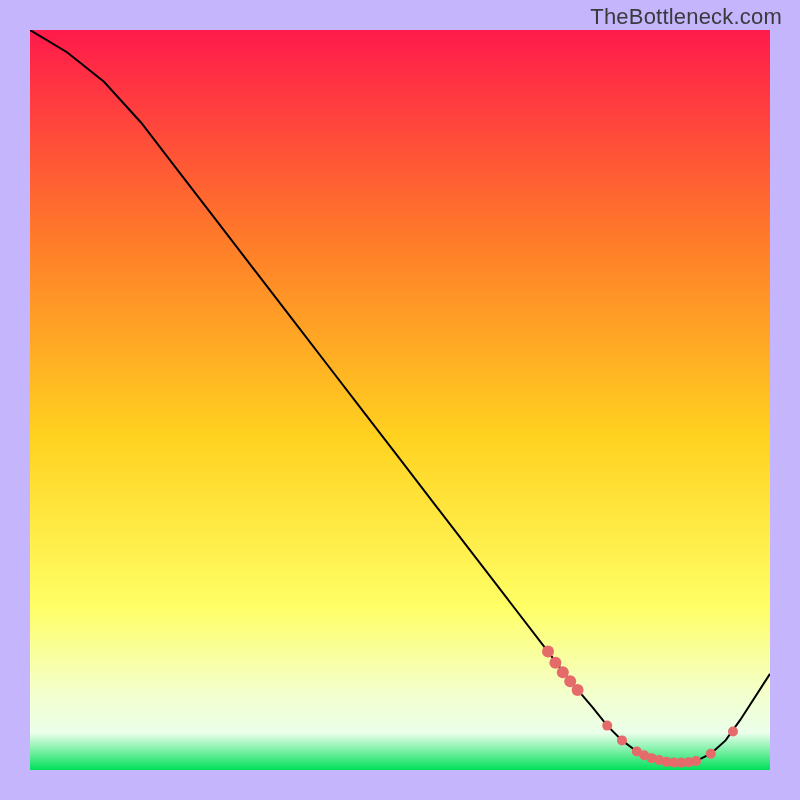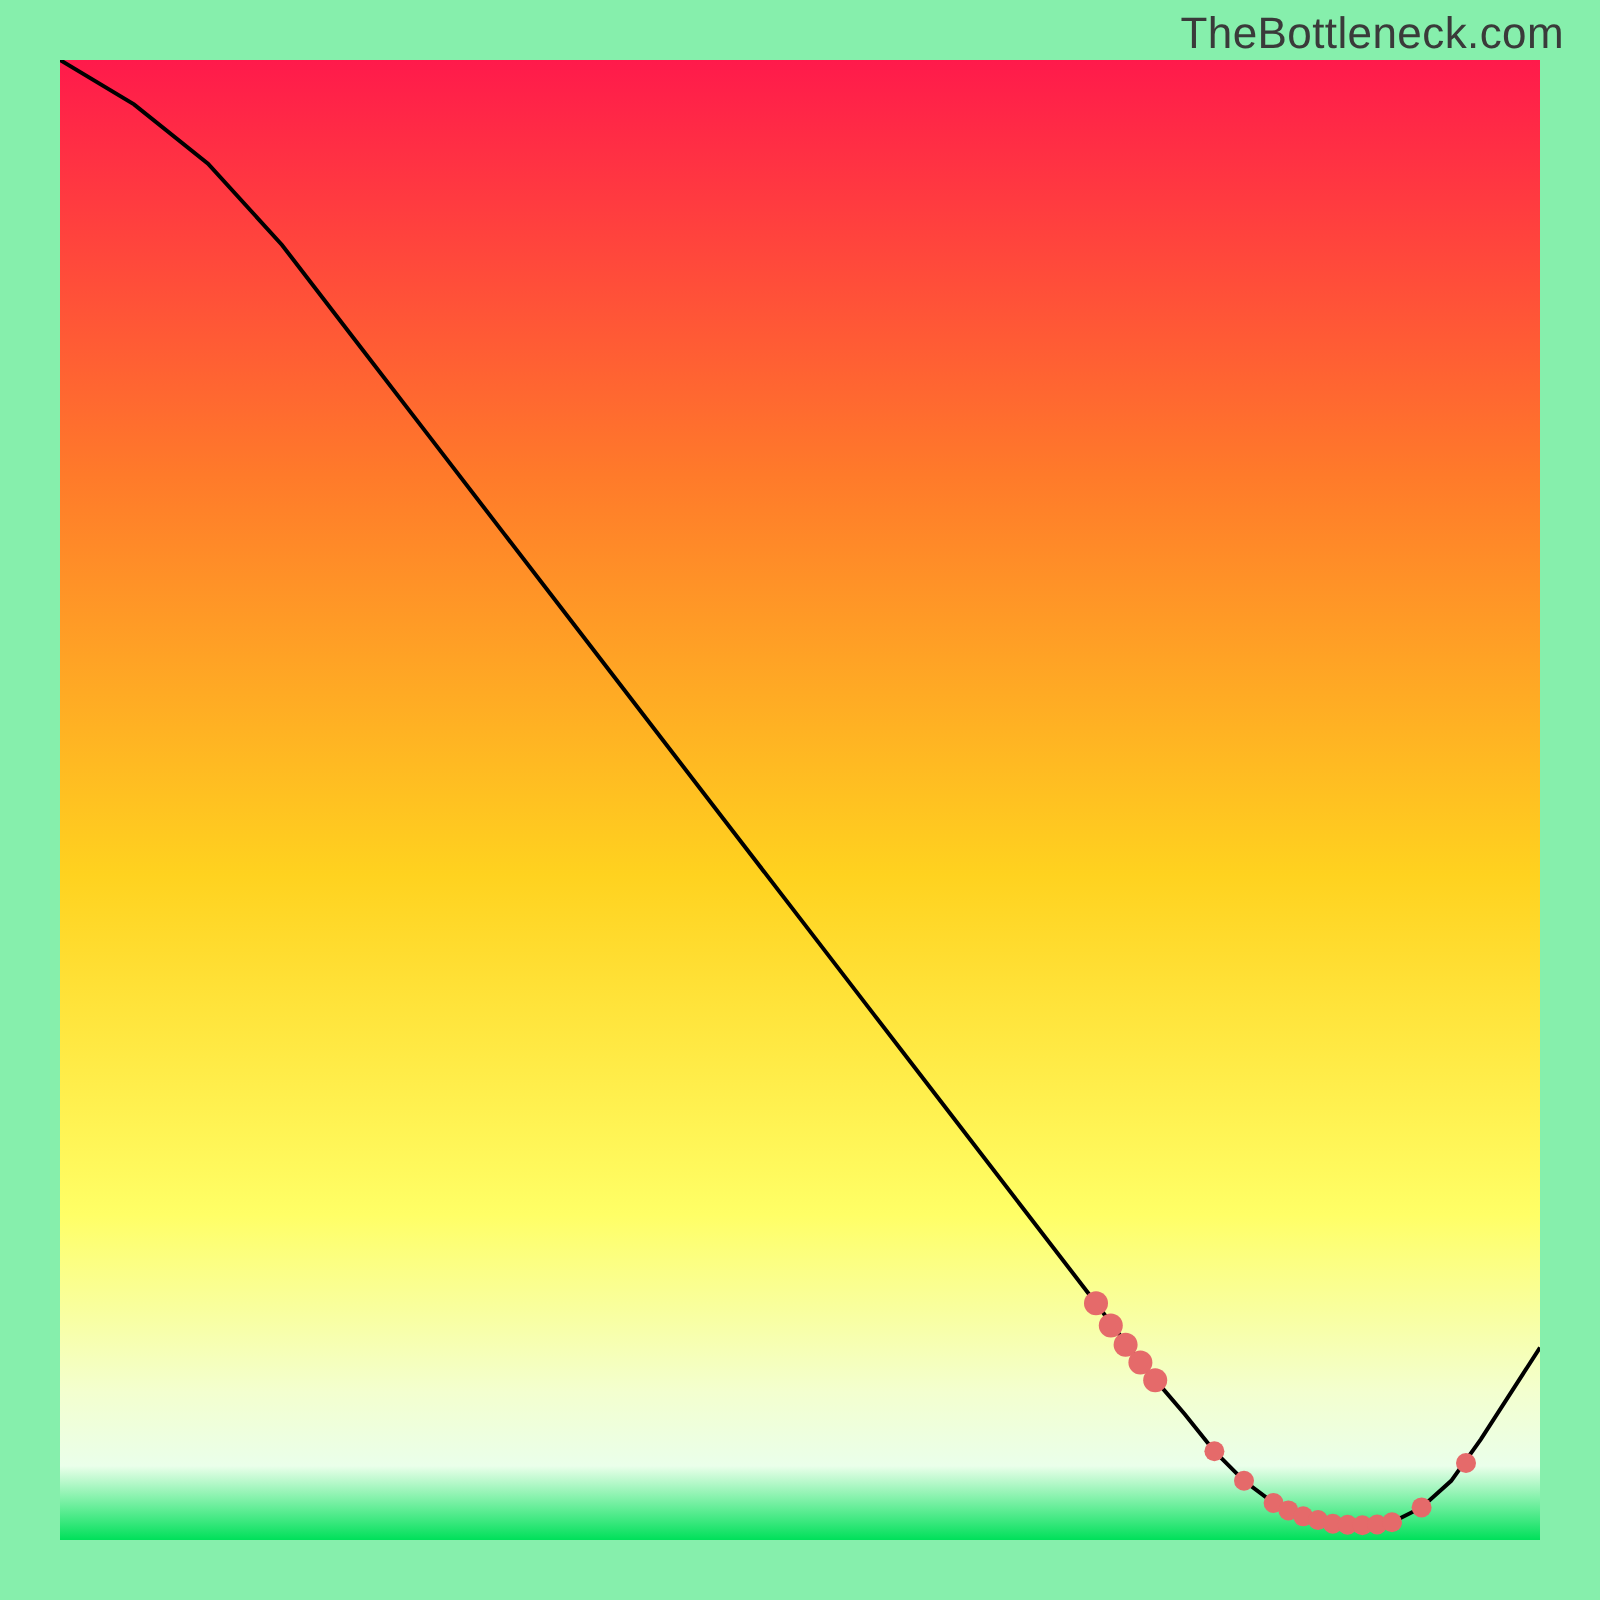--- a/index.html
+++ b/index.html
@@ -1,21 +1,21 @@
 <!DOCTYPE html>
 <html><head>
 <meta charset="utf-8">
 <style>
   * { margin: 0; padding: 0; box-sizing: border-box; }
   html, body { width: 800px; height: 800px; overflow: hidden; background: #000; }
   .frame {
     position: relative;
     width: 800px;
     height: 800px;
-    background: #86efac;
+    background: #c4b5fd;
   }
   .watermark {
     position: absolute;
     top: 4px;
     right: 18px;
     font-family: Arial, Helvetica, sans-serif;
     font-size: 22px;
     color: #3a3a3a;
     letter-spacing: 0.2px;
     font-weight: 500;

